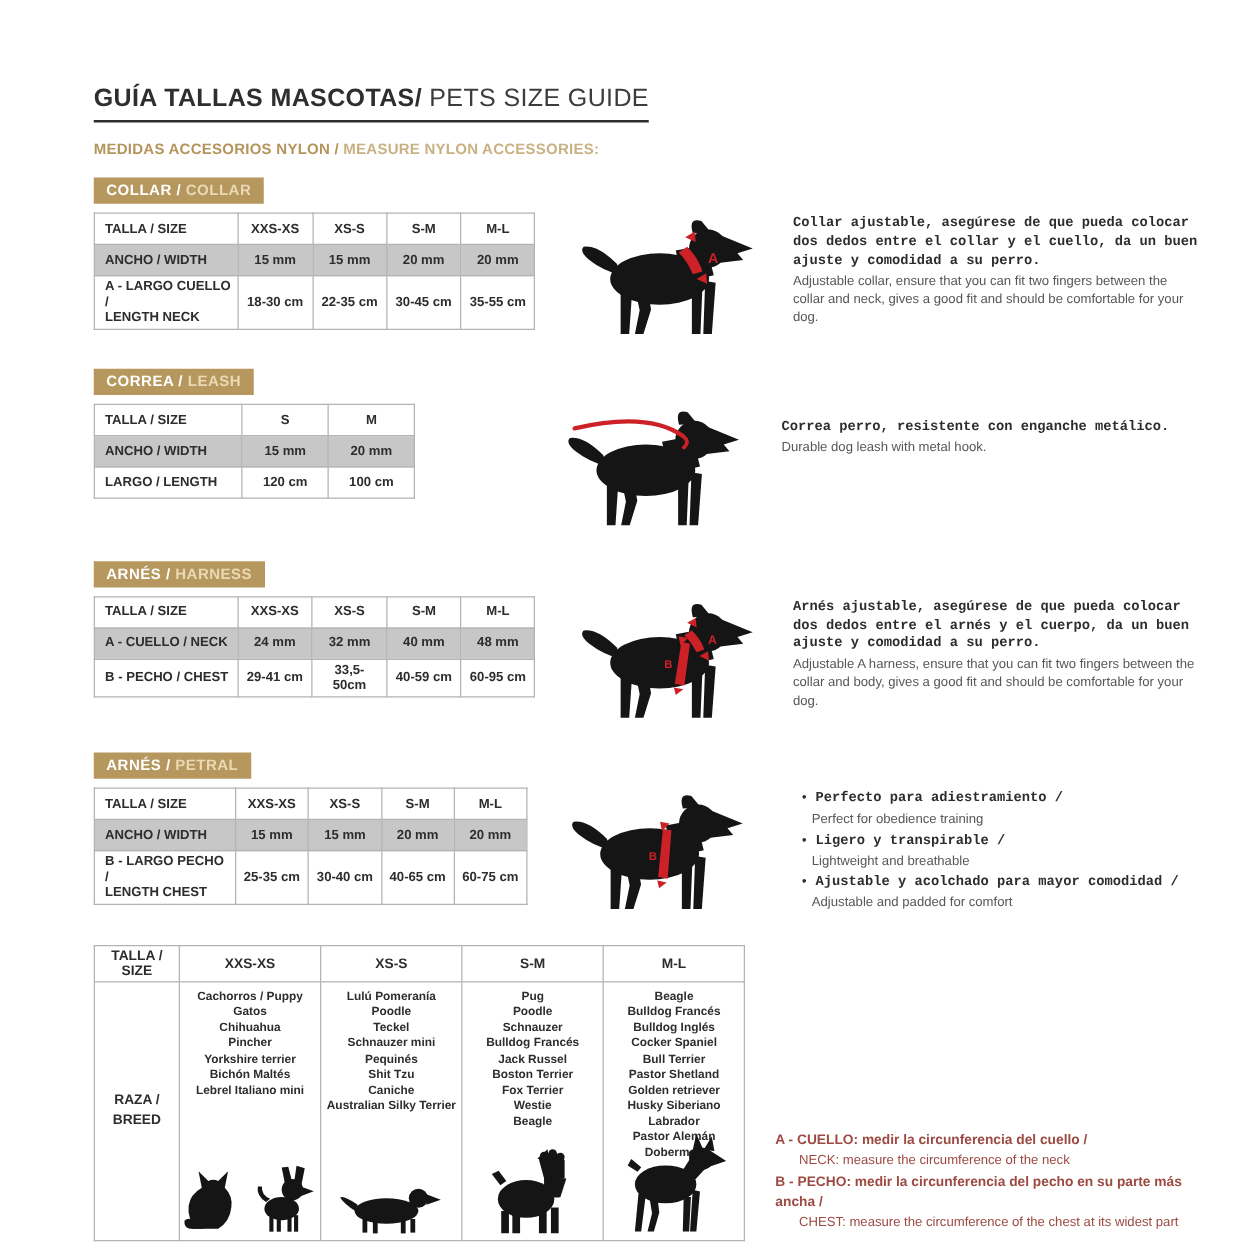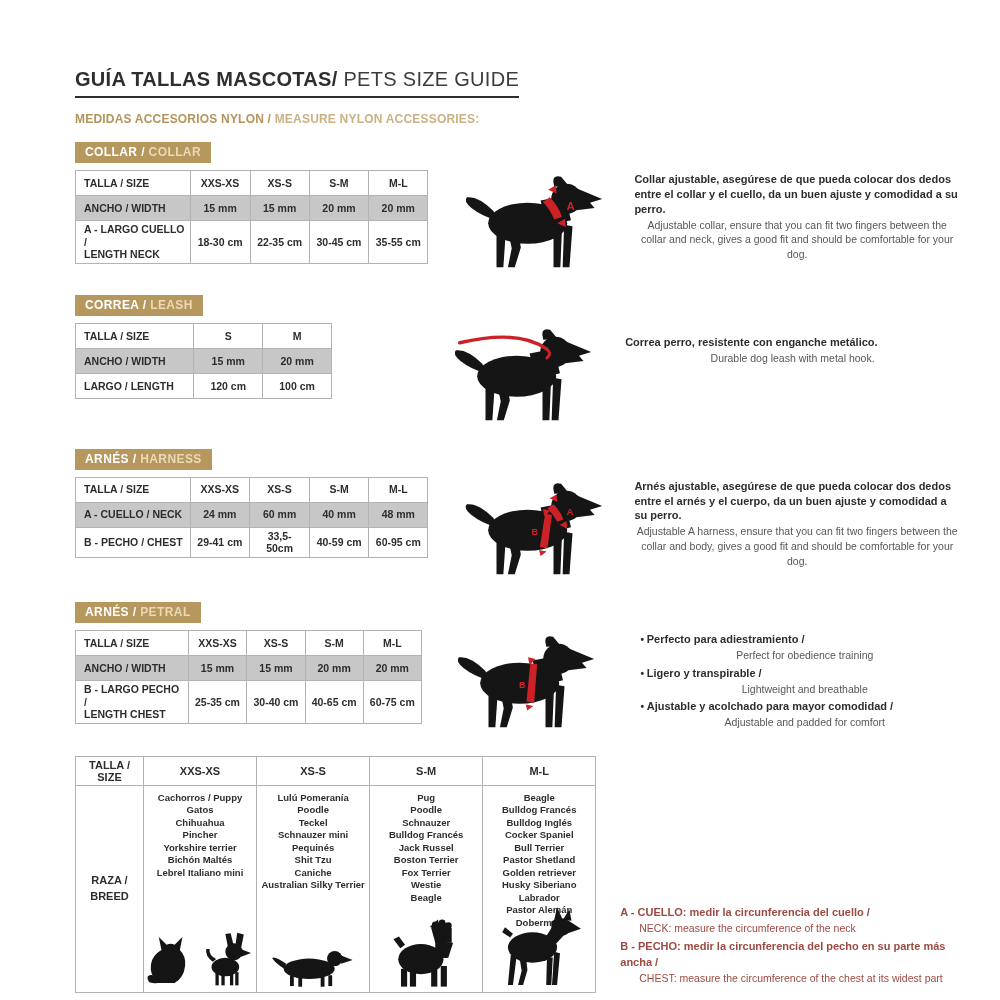--- a/index.html
+++ b/index.html
@@ -43,22 +43,22 @@
   }
   .size-table .label-col { text-align:left; padding-left:8px; width:120px; white-space:pre-line; }
   .size-table.cols4 th:not(.label-col), .size-table.cols4 td:not(.label-col) { width:62px; }
   .size-table.cols2 th:not(.label-col), .size-table.cols2 td:not(.label-col) { width:70px; }
   .row-gray td { background:#c7c7c7; }
 
   .dog-col { width:190px; display:flex; justify-content:center; align-self:center; margin:0 6px 0 14px; }
   .dog-col svg { width:152px; height:auto; }
 
   .desc-col { width:340px; margin-left:4px; margin-top:2px; }
-  .desc-es { margin:0 0 1px 0; font-size:11px; font-weight:bold; color:#2d2d2d; line-height:1.35; }
-  .desc-en { margin:0; font-size:10.5px; font-weight:normal; color:#575757; line-height:1.4;text-align:center; }
+  .desc-es { margin:0 0 1px 0; font-size:11px; font-weight:bold; color:#2d2d2d; line-height:1.35;font-family:Liberation Mono, monospace; }
+  .desc-en { margin:0; font-size:10.5px; font-weight:normal; color:#575757; line-height:1.4; }
 
   
   .bullets { width:340px; margin-left:20px; margin-top:2px; }
   .bullet { margin-bottom:3px; }
   .bullet .desc-es::before { content:"• "; font-size:10px; }
   .bullet .desc-en { margin-left:9px; }
 
   
   .bottom-row { display:flex; align-items:flex-end; margin-top:14px; }
   .breed-table { border-collapse:collapse; table-layout:fixed; width:537px; }
@@ -217,21 +217,21 @@
             <tr>
           <th class="label-col">TALLA / SIZE</th>
           <th>XXS-XS</th>
           <th>XS-S</th>
           <th>S-M</th>
           <th>M-L</th>
         </tr>
         <tr class="row-gray">
           <td class="label-col">A - CUELLO / NECK</td>
           <td>24 mm</td>
-          <td>60 mm</td>
+          <td>32 mm</td>
           <td>40 mm</td>
           <td>48 mm</td>
         </tr>
         <tr>
           <td class="label-col">B - PECHO / CHEST</td>
           <td>29-41 cm</td>
           <td>33,5-50cm</td>
           <td>40-59 cm</td>
           <td>60-95 cm</td>
         </tr>

